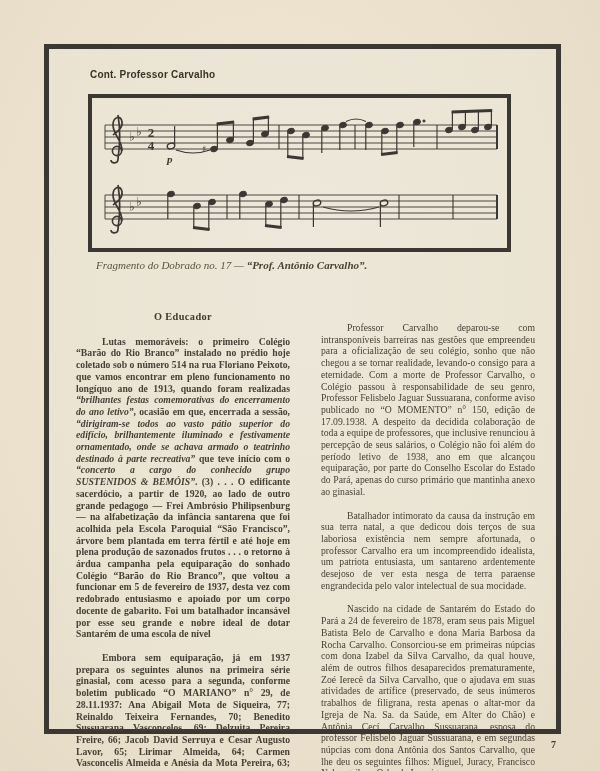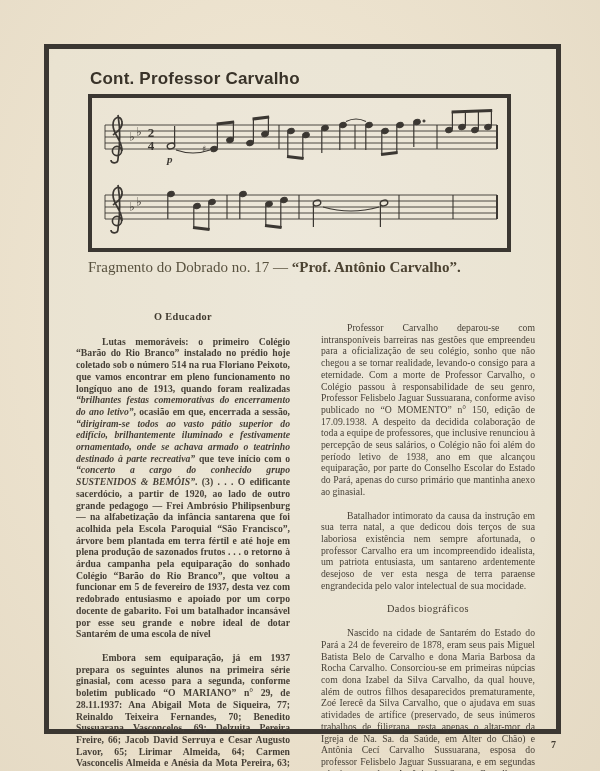--- a/index.html
+++ b/index.html
@@ -14,30 +14,30 @@
     pointer-events:none;
   }
   .page-frame{
     position:absolute;left:44px;top:44px;width:517px;height:690px;
     border:5px solid #3b3732;box-sizing:border-box;
     background:radial-gradient(ellipse at 50% 35%, #ece7d9 0%, #eae3d1 78%, #e6ddc8 100%);
   }
   .cont-header{
     position:absolute;left:90px;top:69px;
     font-family:"Liberation Sans", sans-serif;font-weight:bold;
-    font-size:17px;color:#393329;letter-spacing:.2px;
+    font-size:10px;color:#393329;letter-spacing:.2px;
   }
   .music-box{
     position:absolute;left:88px;top:94px;width:423px;height:158px;
     border:4px solid #3b3732;box-sizing:border-box;background:rgba(255,255,255,0.06);
   }
   .music-box svg{display:block;margin:1px auto 0 auto;}
   .score-caption{
-    position:absolute;left:88px;top:259px;width:430px;
-    font-size:15px;color:#59523f;
+    position:absolute;left:96px;top:259px;width:430px;
+    font-size:11px;font-style:italic;color:#59523f;
   }
   .score-caption .cap-title{font-weight:bold;color:#4c4332;}
   .col{
     position:absolute;width:238px;
     font-size:9.7px;line-height:11.7px;color:#453f36;
     text-align:justify;
   }
   .col-left{left:64px;top:311px;font-weight:bold;}
   .col-right{left:309px;top:310px;}
   .sec-heading{
@@ -193,17 +193,16 @@
 
 <div class="col col-left">
   <p class="sec-heading">O Educador</p>
   <p class="para"><span>Lutas memoráveis: o primeiro Colégio “Barão do Rio Branco” instalado no prédio hoje coletado sob o número 514 na rua Floriano Peixoto, que vamos encontrar em pleno funcionamento no longíquo ano de 1913, quando foram realizadas </span><span class="it">“brilhantes festas comemorativas do encerramento do ano letivo”</span><span>, ocasião em que, encerrada a sessão, </span><span class="it">“dirigiram-se todos ao vasto pátio superior do edifício, brilhantemente iluminado e festivamente ornamentado, onde se achava armado o teatrinho destinado à parte recreativa”</span><span> que teve início com o </span><span class="it">“concerto a cargo do conhecido grupo SUSTENIDOS &amp; BEMÓIS”</span><span>. (3) . . . O edificante sacerdócio, a partir de 1920, ao lado de outro grande pedagogo — Frei Ambrósio Philipsenburg — na alfabetização da infância santarena que foi acolhida pela Escola Paroquial “São Francisco”, árvore bem plantada em terra fértil e até hoje em plena produção de sazonados frutos . . . o retorno à árdua campanha pela equiparação do sonhado Colégio “Barão do Rio Branco”, que voltou a funcionar em 5 de fevereiro de 1937, desta vez com redobrado entusiasmo e apoiado por um corpo docente de gabarito. Foi um batalhador incansável por esse seu grande e nobre ideal de dotar Santarém de uma escola de nível</span></p>
   <p class="para"><span>Embora sem equiparação, já em 1937 prepara os seguintes alunos na primeira série ginasial, com acesso para a segunda, conforme boletim publicado “O MARIANO” n° 29, de 28.11.1937: Ana Abigail Mota de Siqueira, 77; Reinaldo Teixeira Fernandes, 70; Benedito Sussuarana Vasconcelos, 69; Delzuita Pereira Freire, 66; Jacob David Serruya e Cesar Augusto Lavor, 65; Lirimar Almeida, 64; Carmen Vasconcelis Almeida e Anésia da Mota Pereira, 63; Maria José Jennings, 60; Dalmira de Matos Hennington, 55; Sinézio Almeida, 53; Moisés de Oliveira Catunda, 49; Nícia Pereira da Costa, 48; e Margarida Heller, 40.</span></p>
 </div>
 
 <div class="col col-right">
   <p class="para"><span>Professor Carvalho deparou-se com intransponíveis barreiras nas gestões que empreendeu para a oficialização de seu colégio, sonho que não chegou a se tornar realidade, levando-o consigo para a eternidade. Com a morte de Professor Carvalho, o Colégio passou à responsabilidade de seu genro, Professor Felisbelo Jaguar Sussuarana, conforme aviso publicado no “O MOMENTO” n° 150, edição de 17.09.1938. A despeito da decidida colaboração de toda a equipe de professores, que inclusive renunciou à percepção de seus salários, o Colégio não foi além do período letivo de 1938, ano em que alcançou equiparação, por parte do Conselho Escolar do Estado do Pará, apenas do curso primário que mantinha anexo ao ginasial.</span></p>
   <p class="para"><span>Batalhador intimorato da causa da instrução em sua terra natal, a que dedicou dois terços de sua laboriosa existência nem sempre afortunada, o professor Carvalho era um incompreendido idealista, um patriota entusiasta, um santareno ardentemente desejoso de ver esta nesga de terra paraense engrandecida pelo valor intelectual de sua mocidade.</span></p>
-  <p class="sec-heading mid">Dados biográficos</p>
   <p class="para"><span>Nascido na cidade de Santarém do Estado do Pará a 24 de fevereiro de 1878, eram seus pais Miguel Batista Belo de Carvalho e dona Maria Barbosa da Rocha Carvalho. Consorciou-se em primeiras núpcias com dona Izabel da Silva Carvalho, da qual houve, além de outros filhos desaparecidos prematuramente, Zoé Ierecê da Silva Carvalho, que o ajudava em suas atividades de artífice (preservado, de seus inúmeros trabalhos de filigrana, resta apenas o altar-mor da Igreja de Na. Sa. da Saúde, em Alter do Chão) e Antônia Cecí Carvalho Sussuarana, esposa do professor Felisbelo Jaguar Sussuarana, e em segundas núpcias com dona Antônia dos Santos Carvalho, que lhe deu os seguintes filhos: Miguel, Juracy, Francisco Nehengaiba e Orlando Iperoig.</span></p>
 </div>
 
 <div class="page-number">7</div>
 
 </body></html>

